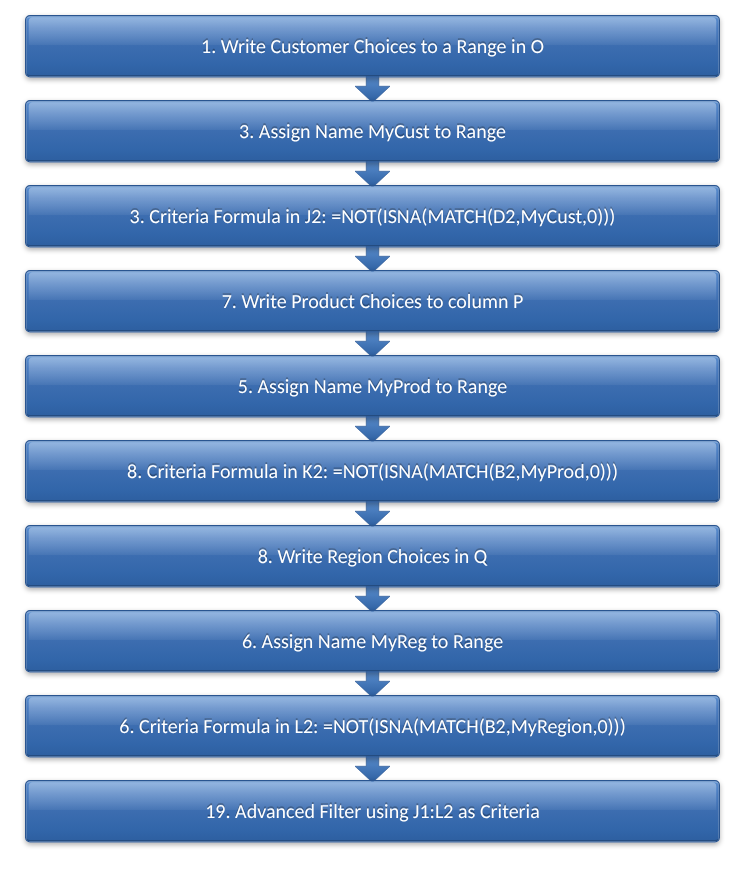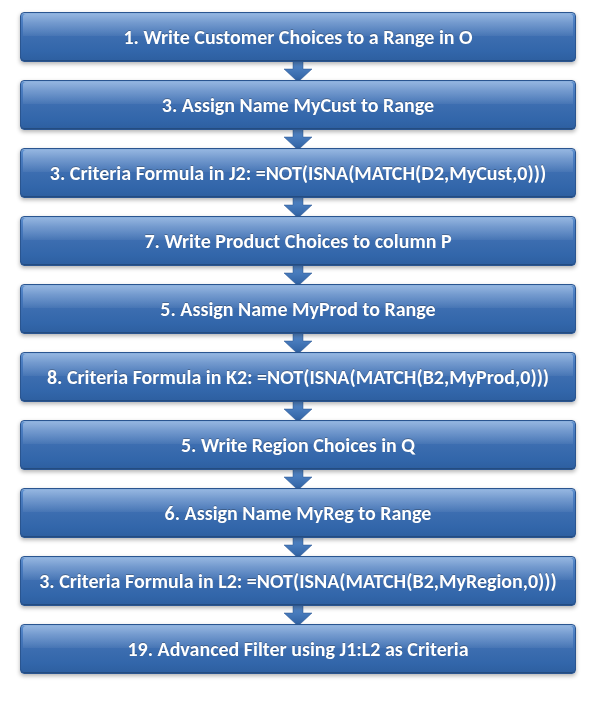--- a/index.html
+++ b/index.html
@@ -16,22 +16,22 @@
   .step {
     width: 556px;
     height: 50px;
     background: linear-gradient(to bottom, #5b8fd0 0%, #4a7cc0 20%, #3c6db0 50%, #3266aa 80%, #2d5fa0 100%);
     border-radius: 4px;
     box-shadow: 0 2px 4px rgba(0,0,0,0.3), inset 0 1px 0 rgba(255,255,255,0.3), inset 0 -1px 0 rgba(0,0,0,0.2);
     display: flex;
     align-items: center;
     justify-content: center;
     color: #ffffff;
-    font-size: 20px;
-    font-weight: bold;
+    font-size: 16px;
+    font-weight: normal;
     text-shadow: 0 -1px 0 rgba(0,0,0,0.3);
     position: relative;
     border: 1px solid #2a5590;
   }
   .step::before {
     content: "";
     position: absolute;
     top: 1px;
     left: 2px;
     right: 2px;
@@ -107,39 +107,39 @@
 <div class="step">
   <span>8. Criteria Formula in K2: =NOT(ISNA(MATCH(B2,MyProd,0)))</span>
 </div>
 <div class="arrow">
   <svg width="28" height="22" viewBox="0 0 28 22">
     <path d="M9 0 L19 0 L19 9 L28 9 L14 22 L0 9 L9 9 Z" fill="url(#ag)" stroke="#2a5590" stroke-width="0.5"></path>
   </svg>
 </div>
 
 <div class="step">
-  <span>5. Write Region Choices  in Q</span>
+  <span>8. Write Region Choices  in Q</span>
 </div>
 <div class="arrow">
   <svg width="28" height="22" viewBox="0 0 28 22">
     <path d="M9 0 L19 0 L19 9 L28 9 L14 22 L0 9 L9 9 Z" fill="url(#ag)" stroke="#2a5590" stroke-width="0.5"></path>
   </svg>
 </div>
 
 <div class="step">
   <span>6. Assign Name MyReg to Range</span>
 </div>
 <div class="arrow">
   <svg width="28" height="22" viewBox="0 0 28 22">
     <path d="M9 0 L19 0 L19 9 L28 9 L14 22 L0 9 L9 9 Z" fill="url(#ag)" stroke="#2a5590" stroke-width="0.5"></path>
   </svg>
 </div>
 
 <div class="step">
-  <span>3. Criteria Formula in L2: =NOT(ISNA(MATCH(B2,MyRegion,0)))</span>
+  <span>6. Criteria Formula in L2: =NOT(ISNA(MATCH(B2,MyRegion,0)))</span>
 </div>
 <div class="arrow">
   <svg width="28" height="22" viewBox="0 0 28 22">
     <path d="M9 0 L19 0 L19 9 L28 9 L14 22 L0 9 L9 9 Z" fill="url(#ag)" stroke="#2a5590" stroke-width="0.5"></path>
   </svg>
 </div>
 
 <div class="step">
   <span>19. Advanced Filter using J1:L2 as Criteria</span>
 </div>

